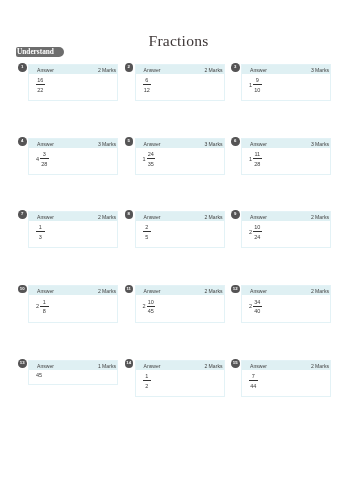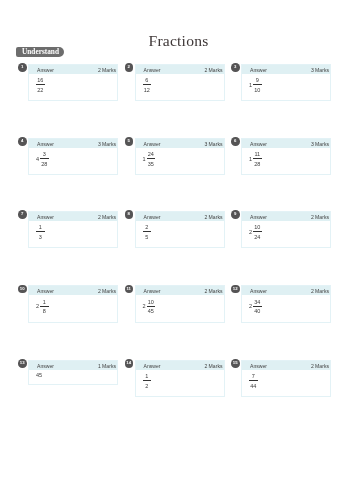--- a/index.html
+++ b/index.html
@@ -5,21 +5,21 @@
   html,body{margin:0;padding:0;background:#fff;}
   body{width:353px;height:500px;overflow:hidden;font-family:"Liberation Sans",sans-serif;
        -webkit-font-smoothing:antialiased;}
   .page{position:relative;width:341px;height:500px;background:#fff;margin-top:12px;}
 
   .title{position:absolute;left:2px;width:353px;top:22px;text-align:center;
          font-family:"Liberation Serif",serif;font-size:15.6px;font-weight:400;color:#3f3838;letter-spacing:0.2px;line-height:14px;}
 
   .badge{position:absolute;left:16px;top:35px;width:48px;height:10px;line-height:10px;
          background:#6d6d6d;color:#fff;border-radius:2px 5px 5px 2px;box-sizing:border-box;
-         text-align:center;padding-left:1px;
+         text-align:left;padding-left:1px;
          font-family:"Liberation Serif",serif;font-size:7.3px;font-weight:700;white-space:nowrap;}
 
   .qgrid{position:absolute;left:0;top:0;width:353px;height:500px;}
   .q{position:absolute;}
   .qnum{position:absolute;left:0;top:0.5px;width:8.5px;height:8.5px;border-radius:50%;
         background:#555455;color:#fff;font-size:4.3px;line-height:8.5px;text-align:center;
         font-family:"Liberation Sans",sans-serif;font-weight:700;}
   .qbox{position:absolute;left:10px;top:1px;width:90px;border:1px solid #e3f2f6;
         background:#fff;box-sizing:border-box;}
   .qhead{height:9px;background:#dff0f3;display:flex;align-items:center;

